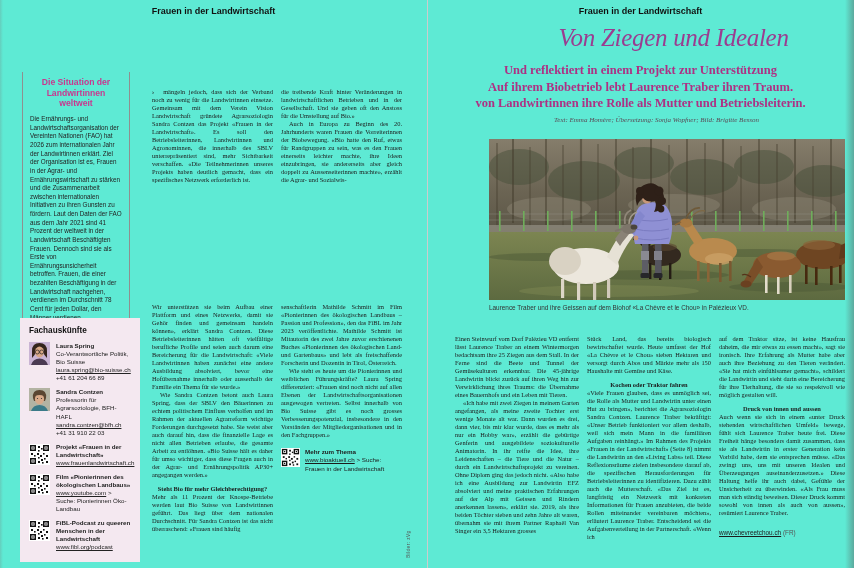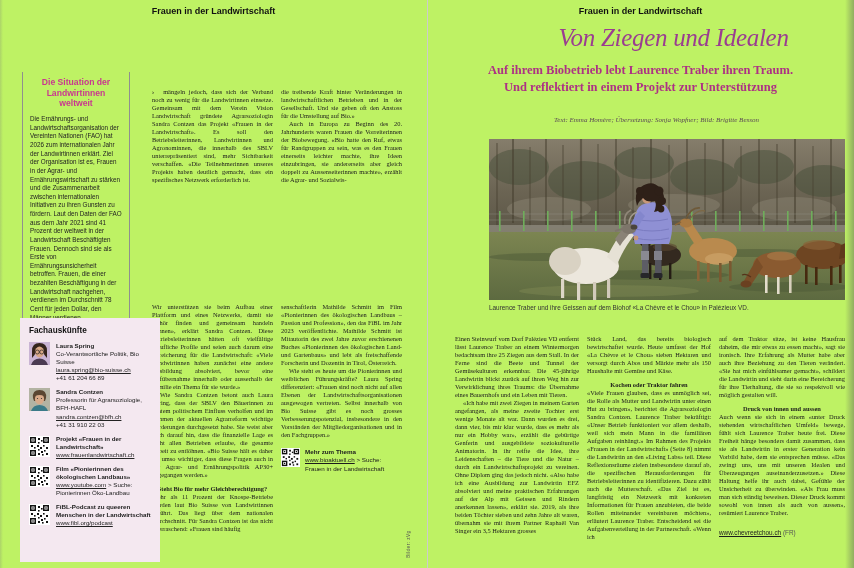--- a/index.html
+++ b/index.html
@@ -1,16 +1,16 @@
 <!DOCTYPE html>
 <html lang="de"><head>
 <meta charset="utf-8">
 <style>
   html,body{margin:0;padding:0;background:#e8e8e8;}
-  .spread{position:relative;width:854px;height:568px;background:#bef264;overflow:hidden;
+  .spread{position:relative;width:854px;height:568px;background:#5eead4;overflow:hidden;
           font-family:"Liberation Serif",serif;color:#1c1c1c;}
   .gutter{position:absolute;left:427px;top:0;width:1px;height:568px;background:#cccccc;}
   .edge-right{position:absolute;right:0;top:0;width:9px;height:568px;
               background:linear-gradient(to right,rgba(100,100,100,0),rgba(90,90,90,.45));}
   .edge-left{position:absolute;left:0;top:0;width:3px;height:568px;
              background:linear-gradient(to right,rgba(120,120,120,.25),rgba(120,120,120,0));}
 
   .runhead{position:absolute;top:6px;width:427px;text-align:center;
            font-family:"Liberation Sans",sans-serif;font-weight:bold;font-size:9px;color:#111;}
   #runhead-left{left:0;} #runhead-right{left:427px;}
@@ -23,21 +23,21 @@
            font-size:8.6px;line-height:1.25;color:#c9378f;}
   .sidebar .sb-body{margin:0;font-size:6.3px;line-height:1.37;color:#222;text-align:left;}
   .linkrow{display:flex;gap:5px;margin-top:8px;}
   .linkrow .txt{font-size:6.25px;line-height:1.32;color:#222;}
   .b{font-weight:bold;}
   .u{text-decoration:underline;color:inherit;cursor:pointer;}
   .qr{width:21px;height:21px;flex:0 0 auto;}
   .qr-s{width:19px;height:19px;flex:0 0 auto;}
 
   
-  .pinkbox{position:absolute;left:20px;top:318px;width:140px;height:244px;box-sizing:border-box;
+  .pinkbox{position:absolute;left:20px;top:318px;width:120px;height:244px;box-sizing:border-box;
            background:#f4e8f0;padding:8px 8px 0 9px;font-family:"Liberation Sans",sans-serif;overflow:hidden;}
   .pinkbox .pb-title{margin:0 0 7px 0;font-size:8.2px;font-weight:bold;color:#111;}
   .entry{display:flex;gap:6px;margin-bottom:6px;}
   .entry .pic{width:21px;height:23px;flex:0 0 auto;}
   .entry .txt{font-size:6.2px;line-height:1.3;color:#222;}
 
   
   .colblock{position:absolute;width:121px;font-size:6.4px;line-height:8px;
             text-align:justify;hyphens:auto;}
   .colblock p{margin:0;}
@@ -235,22 +235,23 @@
         <span class="b">FiBL-Podcast zu queeren Menschen in der Landwirtschaft</span><br>
         <span class="u">www.fibl.org/podcast</span>
       </div>
     </div>
   </div>
 
   <div class="vcredit">Bilder: zVg</div>
 
   <div class="title">Von Ziegen und Idealen</div>
   <div class="subtitle">
+    <div>Und reflektiert in einem Projekt zur Unterstützung</div>
     <div>Auf ihrem Biobetrieb lebt Laurence Traber ihren Traum.</div>
-    <div>Und reflektiert in einem Projekt zur Unterstützung</div>
+    <div>von Landwirtinnen ihre Rolle als Mutter und Betriebsleiterin.</div>
   </div>
   <div class="byline">Text: Emma Homère; Übersetzung: Sonja Wopfner; Bild: Brigitte Besson</div>
 
   <div class="photo">
     <svg viewBox="0 0 356 161" preserveAspectRatio="none">
       <defs>
         <linearGradient id="forest" x1="0" y1="0" x2="0" y2="1">
           <stop offset="0" stop-color="#857d6b"></stop>
             <stop offset="0.55" stop-color="#6b6453"></stop>
             <stop offset="1" stop-color="#5a5546"></stop>

